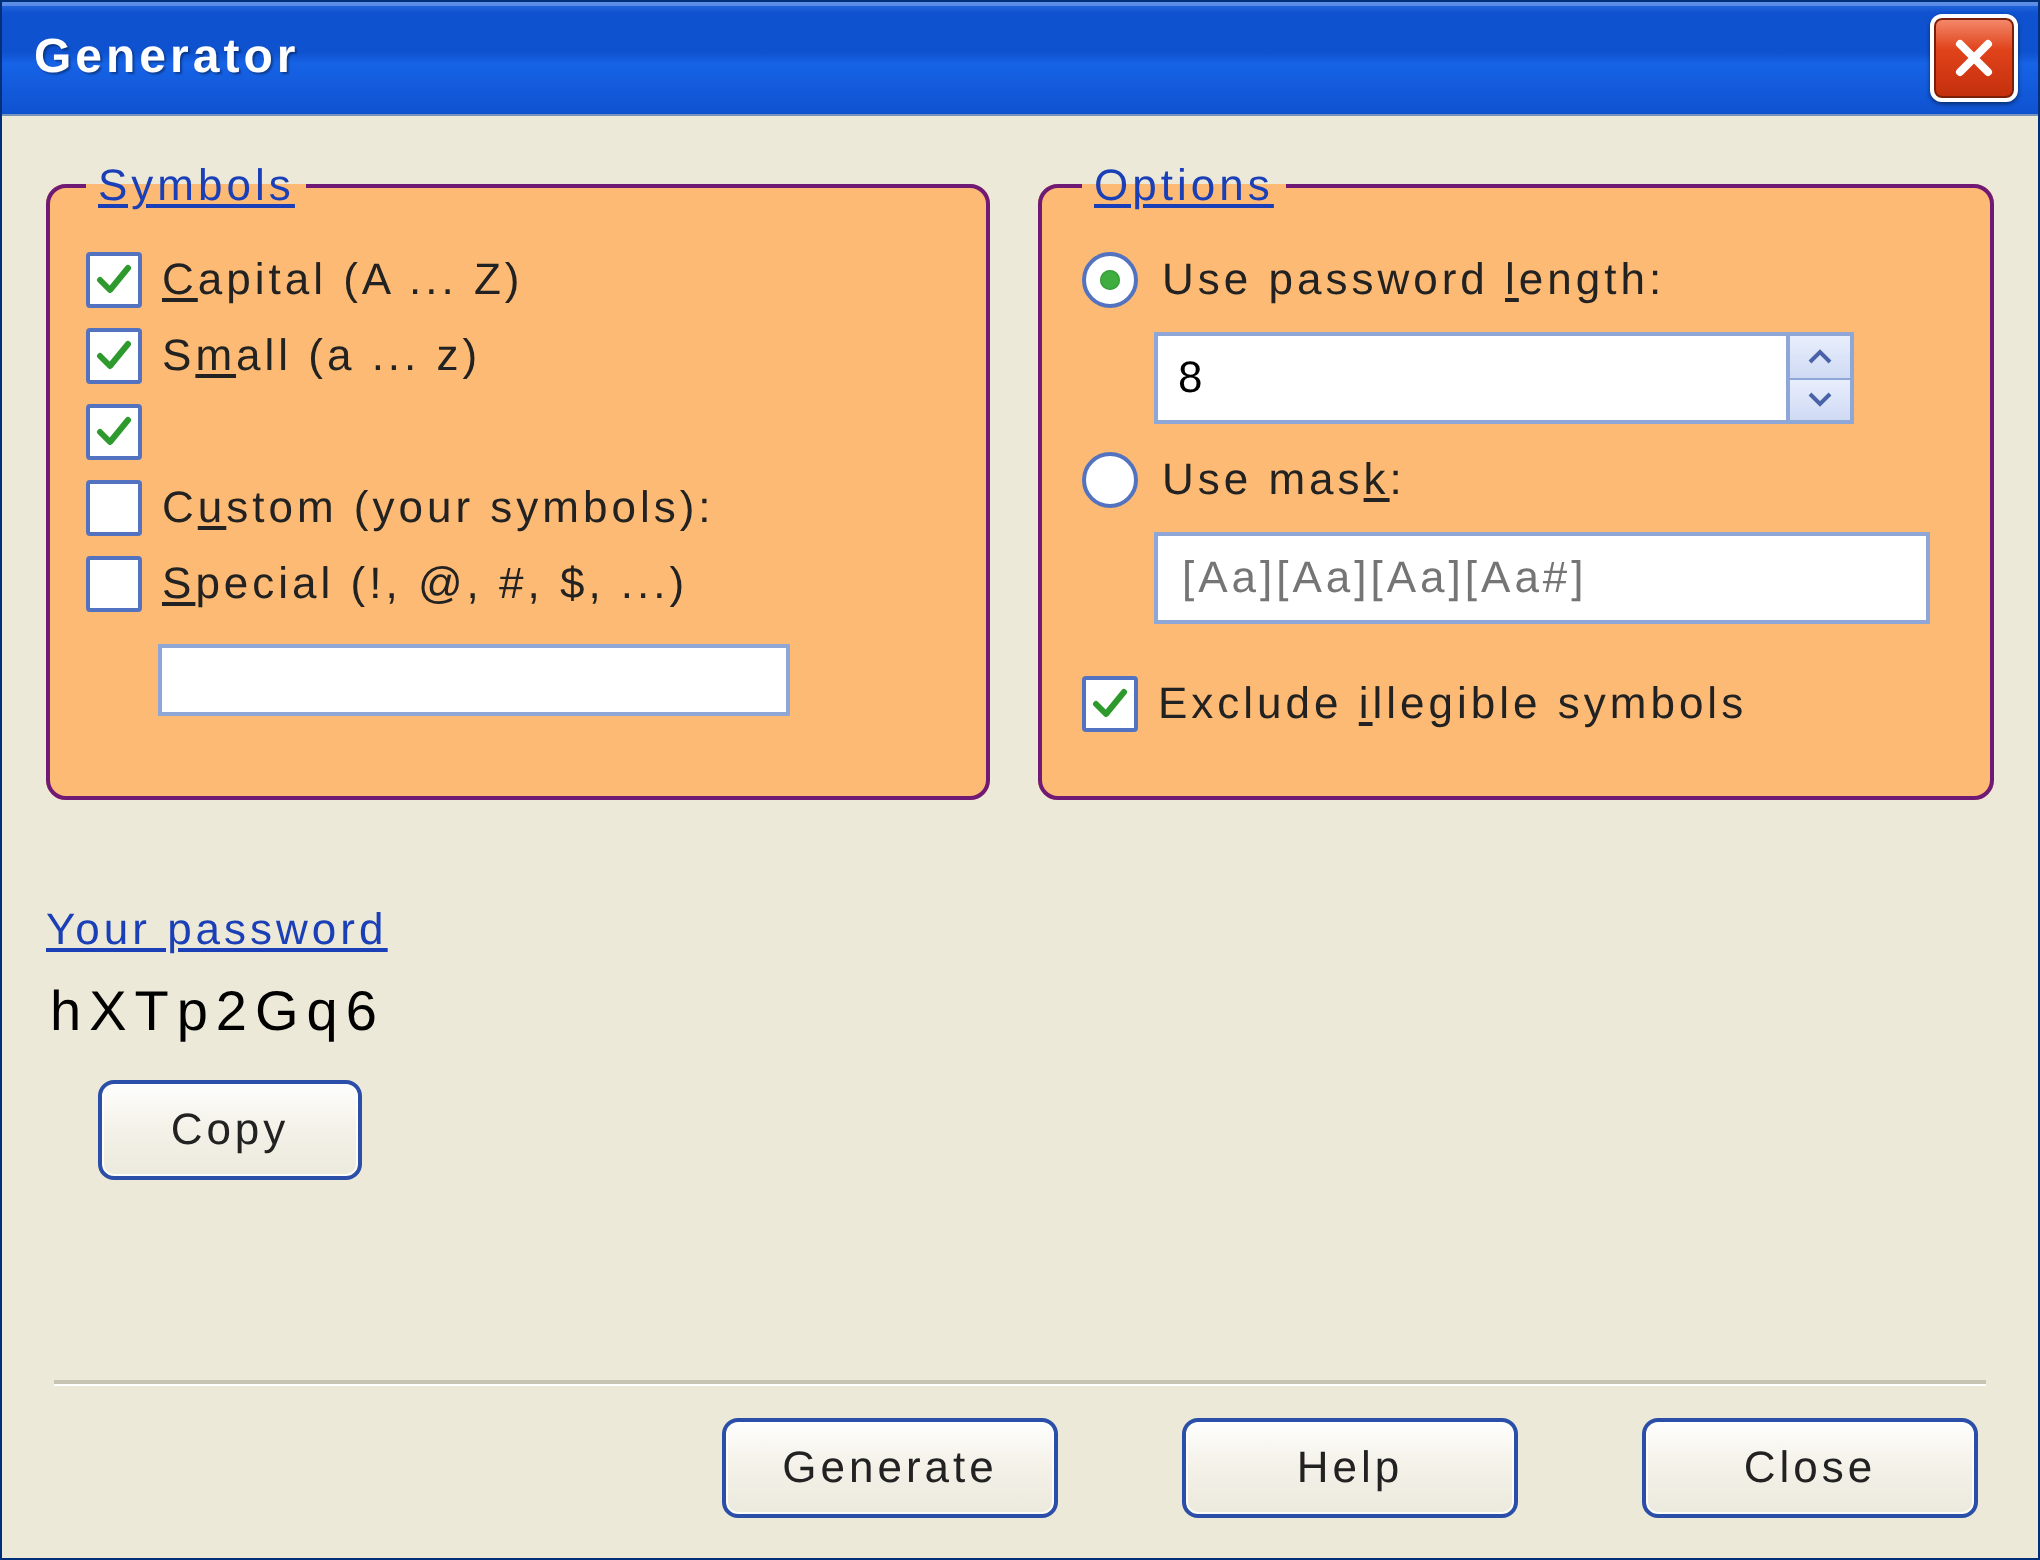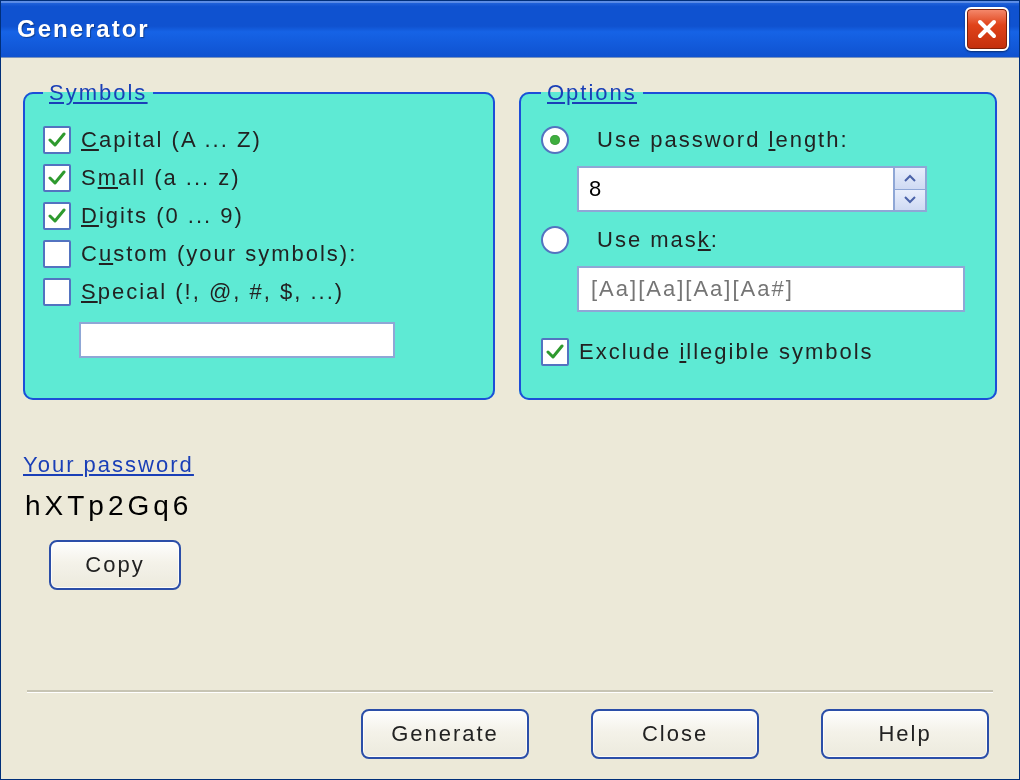--- a/index.html
+++ b/index.html
@@ -62,25 +62,25 @@
     flex-direction: column;
     border-top: 1px solid #7a93bd;
   }
 
   .upper {
     display: flex;
     gap: 24px;
   }
 
   fieldset.groupbox {
-    border: 2px solid #1d4ed8;
+    border: 2px solid #701a75;
     border-radius: 10px;
     margin: 0;
     position: relative;
-    background: #5eead4;
+    background: #fdba74;
   }
   fieldset.groupbox > legend {
     padding: 0 6px;
     font-size: 22px;
     letter-spacing: 2px;
   }
   .legend-link, .section-link {
     color: #1a3fb7;
     text-decoration: underline;
     cursor: pointer;
@@ -128,21 +128,21 @@
   }
 
   
   .grp-options {
     flex: 1;
     padding: 10px 20px 22px 20px;
   }
   .radio-row {
     display: flex;
     align-items: center;
-    gap: 28px;
+    gap: 12px;
     margin: 10px 0 12px 0;
     font-size: 22px;
     letter-spacing: 2px;
     color: #222;
     cursor: pointer;
     text-align: right;
   }
   .radio {
     width: 24px;
     height: 24px;
@@ -293,21 +293,20 @@
           </span>
           <span><span>S</span><span class="accel">m</span><span>all (a ... z)</span></span>
         </div>
 
         <div class="chk-row">
           <span class="chk checked">
             <svg width="18" height="18" viewBox="0 0 18 18">
                 <path d="M2 9 L7 14 L16 3" stroke="#2e9a2e" stroke-width="3" fill="none" stroke-linecap="round" stroke-linejoin="round"></path>
               </svg>
           </span>
-          <span><span class="accel">D</span><span>igits (0 ... 9)</span></span>
         </div>
 
         <div class="chk-row">
           <span class="chk">
             
           </span>
           <span><span>C</span><span class="accel">u</span><span>stom (your symbols):</span></span>
         </div>
 
         <div class="chk-row">
@@ -367,18 +366,18 @@
       <div class="password-display">hXTp2Gq6</div>
       <button class="btn copy-btn">
         <span>Copy</span>
       </button>
     </div>
 
     <div class="bottom-sep"></div>
 
     <div class="button-row">
       <button class="btn"><span>Generate</span></button>
+      <button class="btn"><span>Help</span></button>
       <button class="btn"><span>Close</span></button>
-      <button class="btn"><span>Help</span></button>
     </div>
 
   </div>
 </div>
 
 </body></html>

